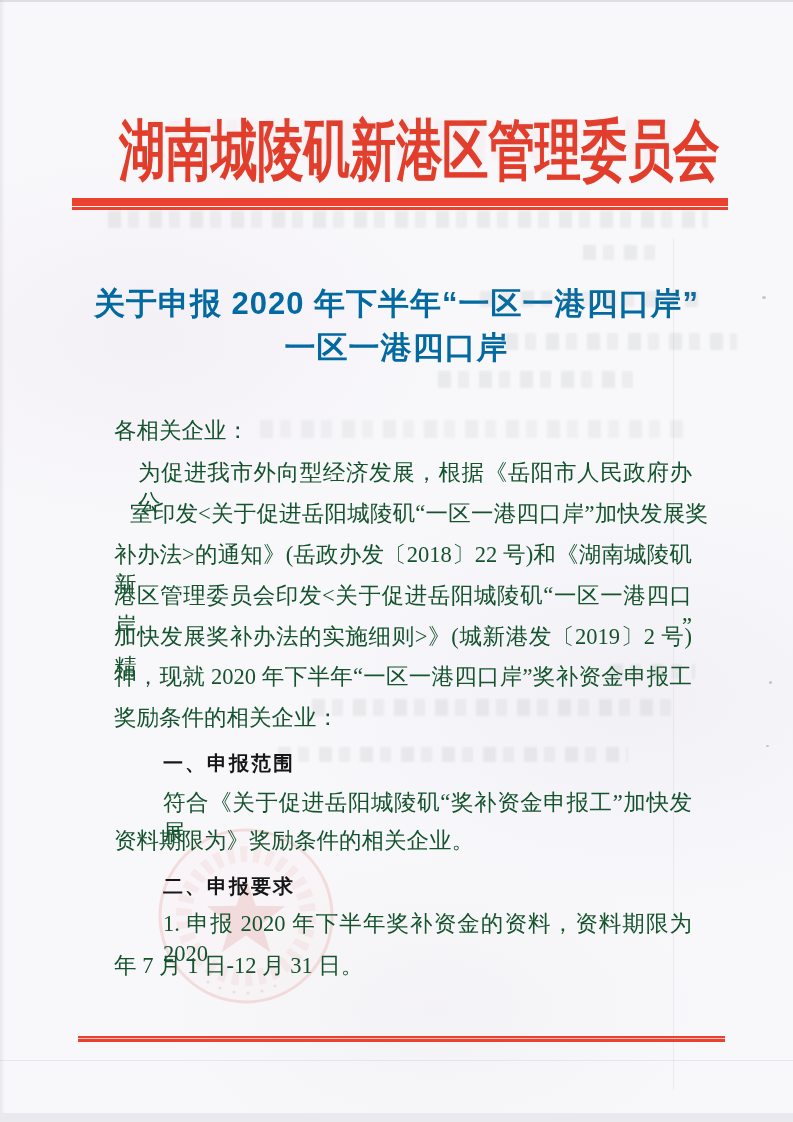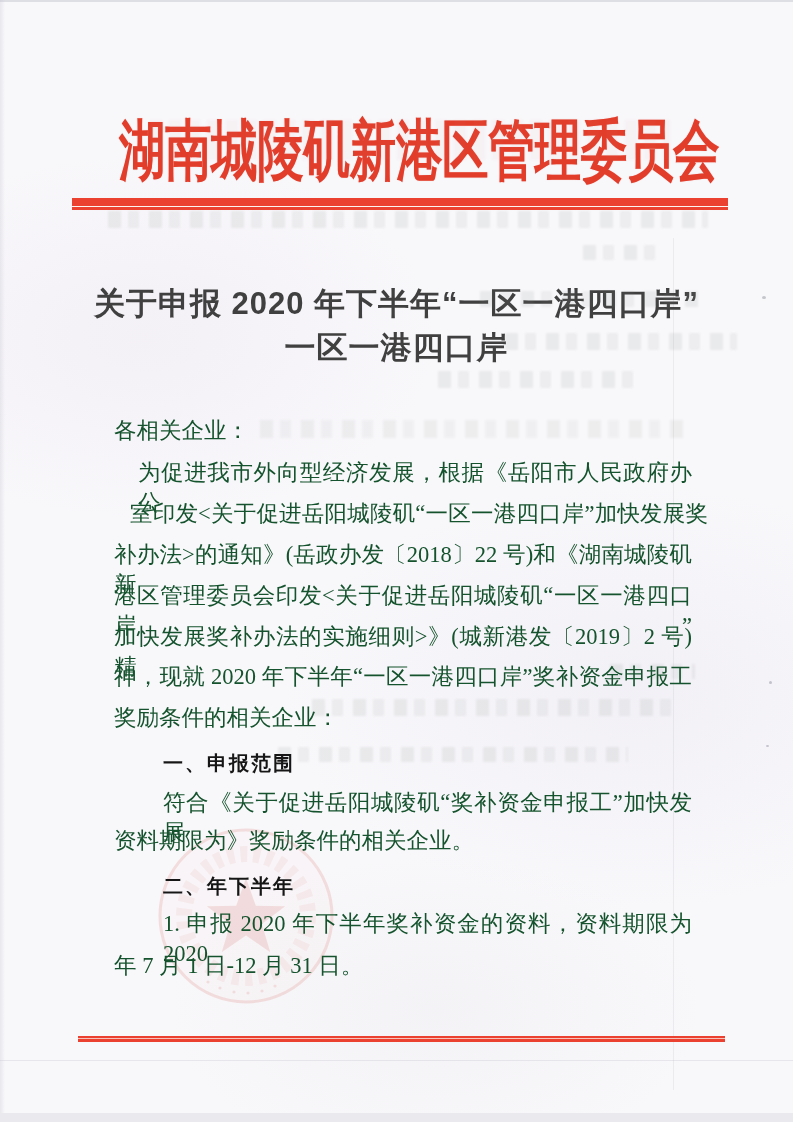--- a/index.html
+++ b/index.html
@@ -32,21 +32,21 @@
     transform:scaleX(.70);transform-origin:50% 50%;
     font-family:"Liberation Serif","DejaVu Serif",serif;
     text-shadow:0 0 1px rgba(226,60,42,.4);
   }
   .rule-top{position:absolute;left:72px;top:198px;width:656px;height:12px;
     background:linear-gradient(180deg,#ea4130 0 8px,#fdf3f1 8px 9.5px,#ea4130 9.5px 12px);}
   .rule-bottom{position:absolute;left:78px;top:1036px;width:647px;height:6px;
     background:linear-gradient(180deg,#ea4130 0 2px,#f8c3ba 2px 3.5px,#ea4130 3.5px 6px);}
 
   
-  .doc-title{position:absolute;left:0;width:793px;text-align:center;color:#404040;
+  .doc-title{position:absolute;left:0;width:793px;text-align:center;color:#0369a1;
     font-family:"Liberation Sans","DejaVu Sans",sans-serif;font-weight:bold;
     font-size:31px;letter-spacing:1px;white-space:nowrap;}
   .doc-title.l1{top:283px;}
   .doc-title.l2{top:327px;}
 
   
   #body-lines{position:absolute;left:114px;top:0;width:578px;}
   .body-line{
     position:absolute;left:0;width:578px;height:30px;line-height:30px;
     font-size:22.5px;color:#14532d;white-space:nowrap;
@@ -124,18 +124,18 @@
     <div class="body-line fill" style="top: 458px; padding-left: 24px; width: 554px;">为促进我市外向型经济发展，根据《岳阳市人民政府办公</div>
     <div class="body-line fill" style="top: 499px; padding-left: 0px; width: 578px; margin-left: 16px;">室印发&lt;关于促进岳阳城陵矶“一区一港四口岸”加快发展奖</div>
     <div class="body-line fill" style="top: 540px; padding-left: 0px; width: 578px;">补办法&gt;的通知》(岳政办发〔2018〕22 号)和《湖南城陵矶新</div>
     <div class="body-line fill" style="top: 581px; padding-left: 0px; width: 578px;">港区管理委员会印发&lt;关于促进岳阳城陵矶“一区一港四口岸”</div>
     <div class="body-line fill" style="top: 622px; padding-left: 0px; width: 578px;">加快发展奖补办法的实施细则&gt;》(城新港发〔2019〕2 号)精</div>
     <div class="body-line fill" style="top: 662px; padding-left: 0px; width: 578px;">神，现就 2020 年下半年“一区一港四口岸”奖补资金申报工</div>
     <div class="body-line" style="top: 703px; padding-left: 0px; width: 578px;">奖励条件的相关企业：</div>
     <div class="body-line bold" style="top: 748px; padding-left: 49px; width: 529px;">一、申报范围</div>
     <div class="body-line fill" style="top: 788px; padding-left: 49px; width: 529px;">符合《关于促进岳阳城陵矶“奖补资金申报工”加快发展</div>
     <div class="body-line" style="top: 826px; padding-left: 0px; width: 578px;">资料期限为》奖励条件的相关企业。</div>
-    <div class="body-line bold" style="top: 871px; padding-left: 49px; width: 529px;">二、年下半年</div>
+    <div class="body-line bold" style="top: 871px; padding-left: 49px; width: 529px;">二、申报要求</div>
     <div class="body-line fill" style="top: 909px; padding-left: 49px; width: 529px;">1. 申报 2020 年下半年奖补资金的资料，资料期限为 2020</div>
     <div class="body-line" style="top: 951px; padding-left: 0px; width: 578px;">年 7 月 1 日-12 月 31 日。</div>
   </div>
 
 <div class="rule-bottom"></div>
 
 </body></html>

